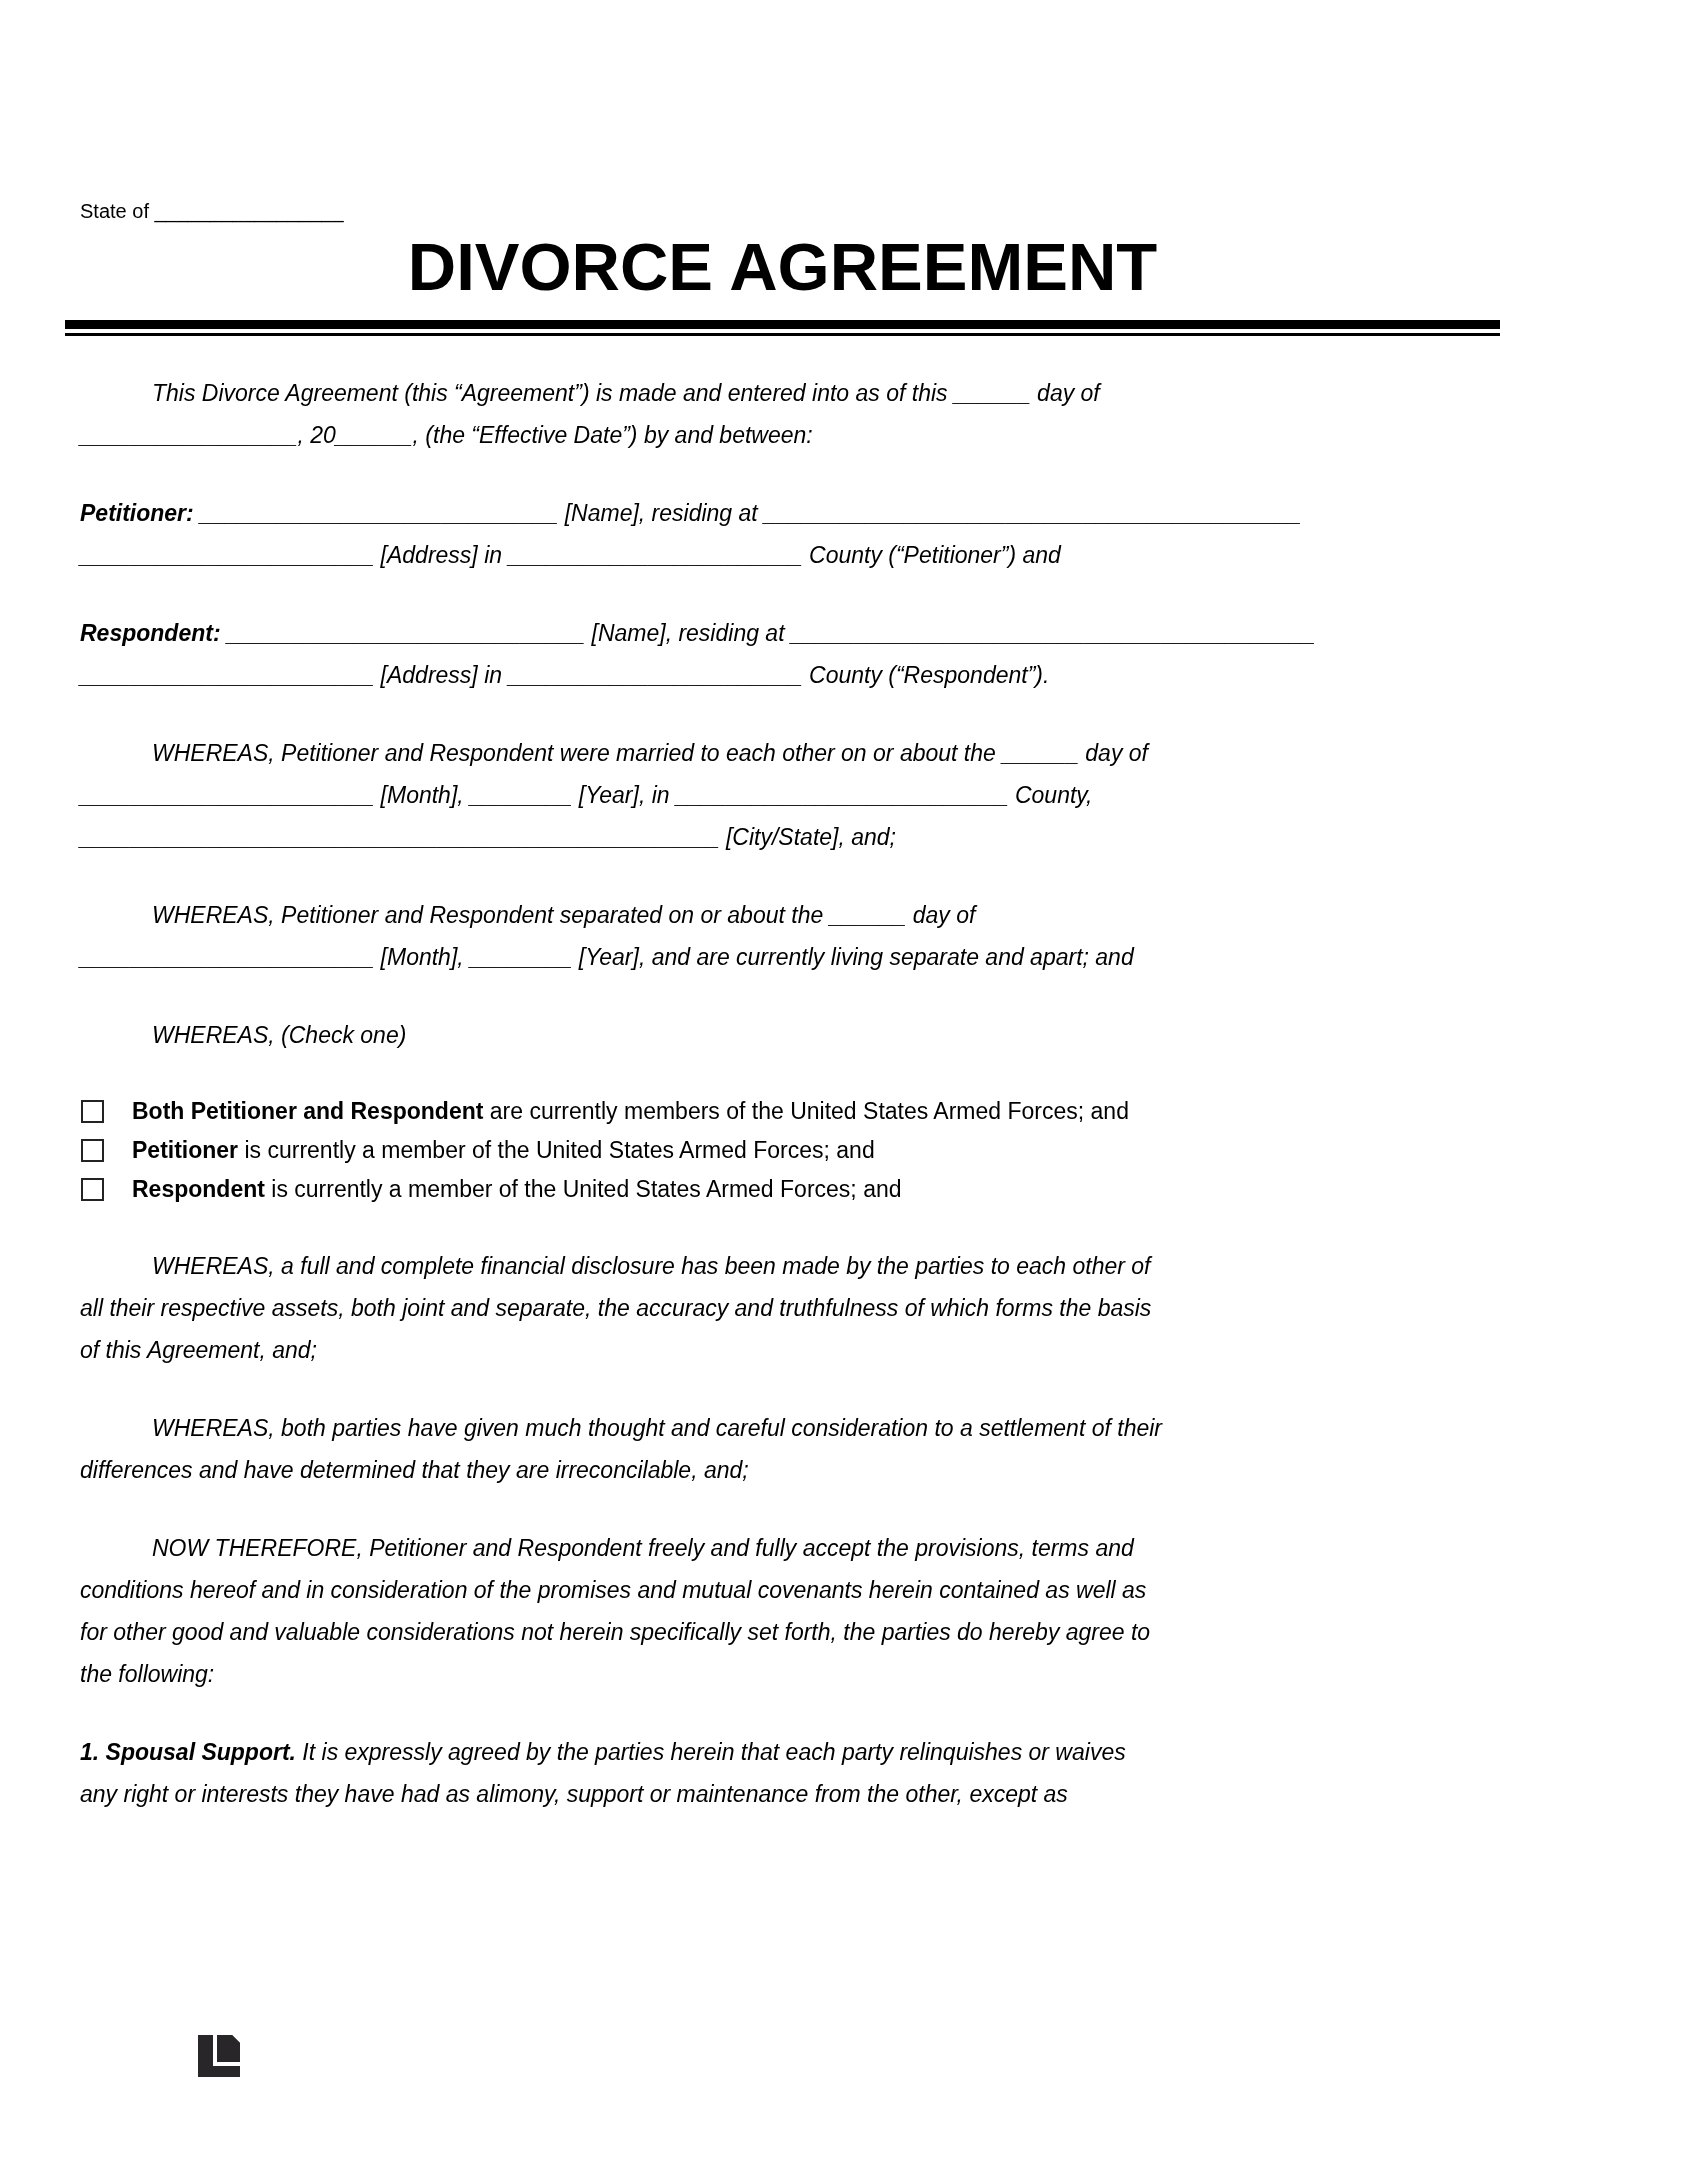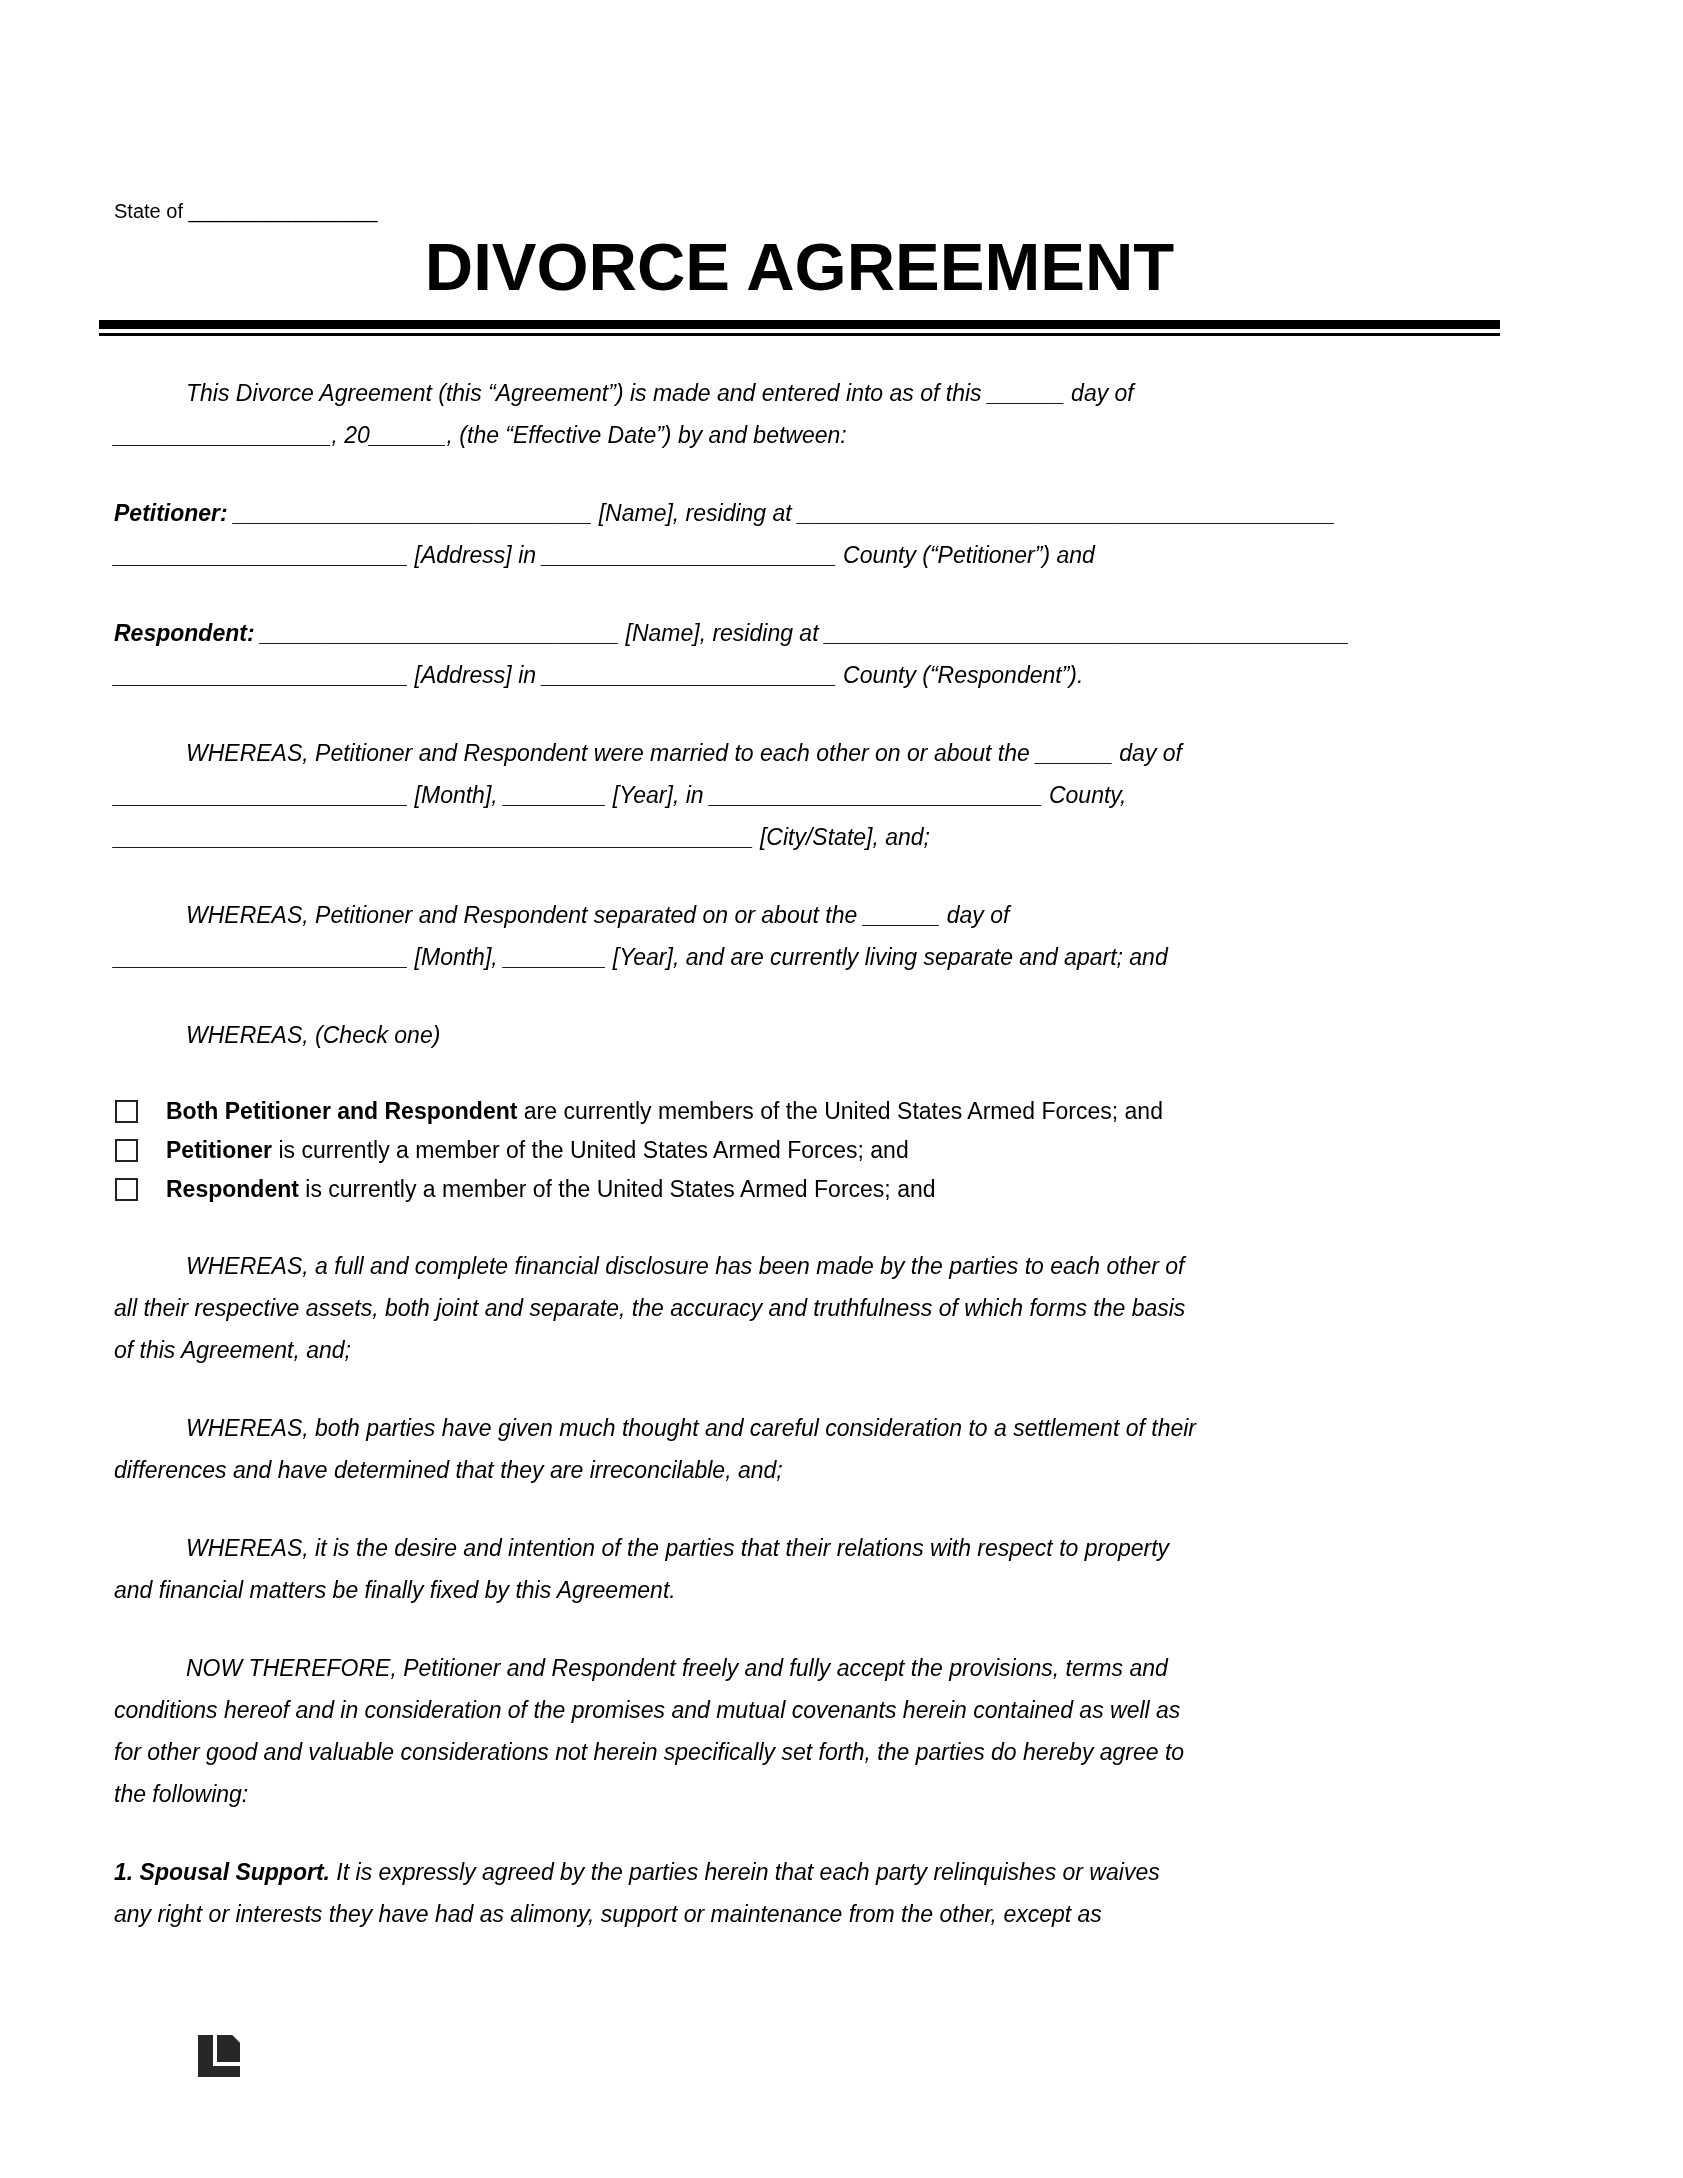--- a/index.html
+++ b/index.html
@@ -6,21 +6,21 @@
   .page {
     position: relative;
     width: 1683px;
     height: 2178px;
     margin: 0 auto;
     background: #ffffff;
     font-family: "Liberation Sans", sans-serif;
     color: #000000;
     overflow: hidden;
   }
-  .content { padding: 200px 198px 0 114px; }
+  .content { padding: 200px 198px 0 80px; }
   .state-line { font-size: 20px; line-height: 23px; margin: 0; }
   .doc-title {
     margin: 10px 0 0 0;
     font-size: 67px;
     line-height: 1;
     font-weight: bold;
     text-align: center;
     letter-spacing: 0px;
     white-space: nowrap;
   }
@@ -91,22 +91,20 @@
           <div class="cb-row">
             <span class="cb-box"></span>
             <span class="cb-text"><span class="seg bold">Respondent</span><span class="seg"> is currently a member of the United States Armed Forces; and</span></span>
           </div>
         </div>
         <p class="doc-para indented"><span class="seg">WHEREAS, a full and complete financial disclosure has been made by the parties to each other of
 all their respective assets, both joint and separate, the accuracy and truthfulness of which forms the basis
 of this Agreement, and;</span></p>
         <p class="doc-para indented"><span class="seg">WHEREAS, both parties have given much thought and careful consideration to a settlement of their
 differences and have determined that they are irreconcilable, and;</span></p>
-        <p class="doc-para indented"><span class="seg">WHEREAS, it is the desire and intention of the parties that their relations with respect to property
-and financial matters be finally fixed by this Agreement.</span></p>
         <p class="doc-para indented"><span class="seg">NOW THEREFORE, Petitioner and Respondent freely and fully accept the provisions, terms and
 conditions hereof and in consideration of the promises and mutual covenants herein contained as well as
 for other good and valuable considerations not herein specifically set forth, the parties do hereby agree to
 the following:</span></p>
         <p class="doc-para"><span class="seg bold">1. Spousal Support.</span><span class="seg"> It is expressly agreed by the parties herein that each party relinquishes or waives
 any right or interests they have had as alimony, support or maintenance from the other, except as</span></p>
       </div>
   </div>
 
   <svg class="footer-logo" viewBox="0 0 42 42" xmlns="http://www.w3.org/2000/svg">

